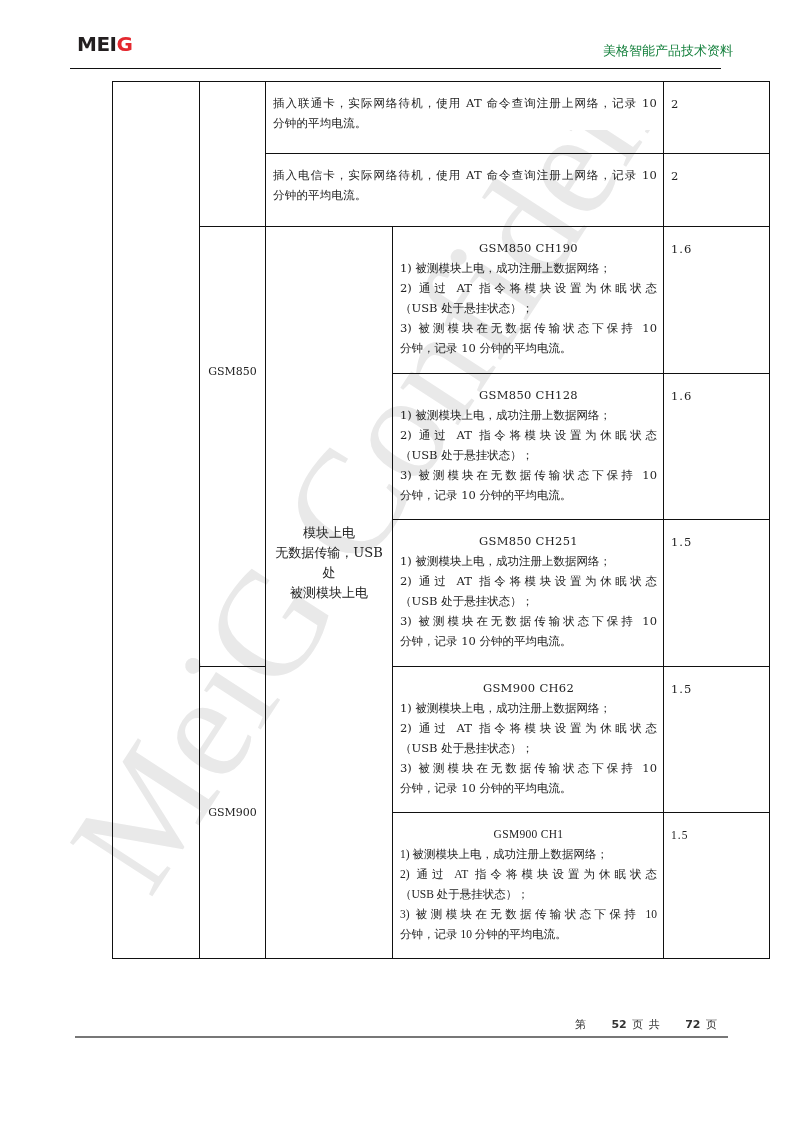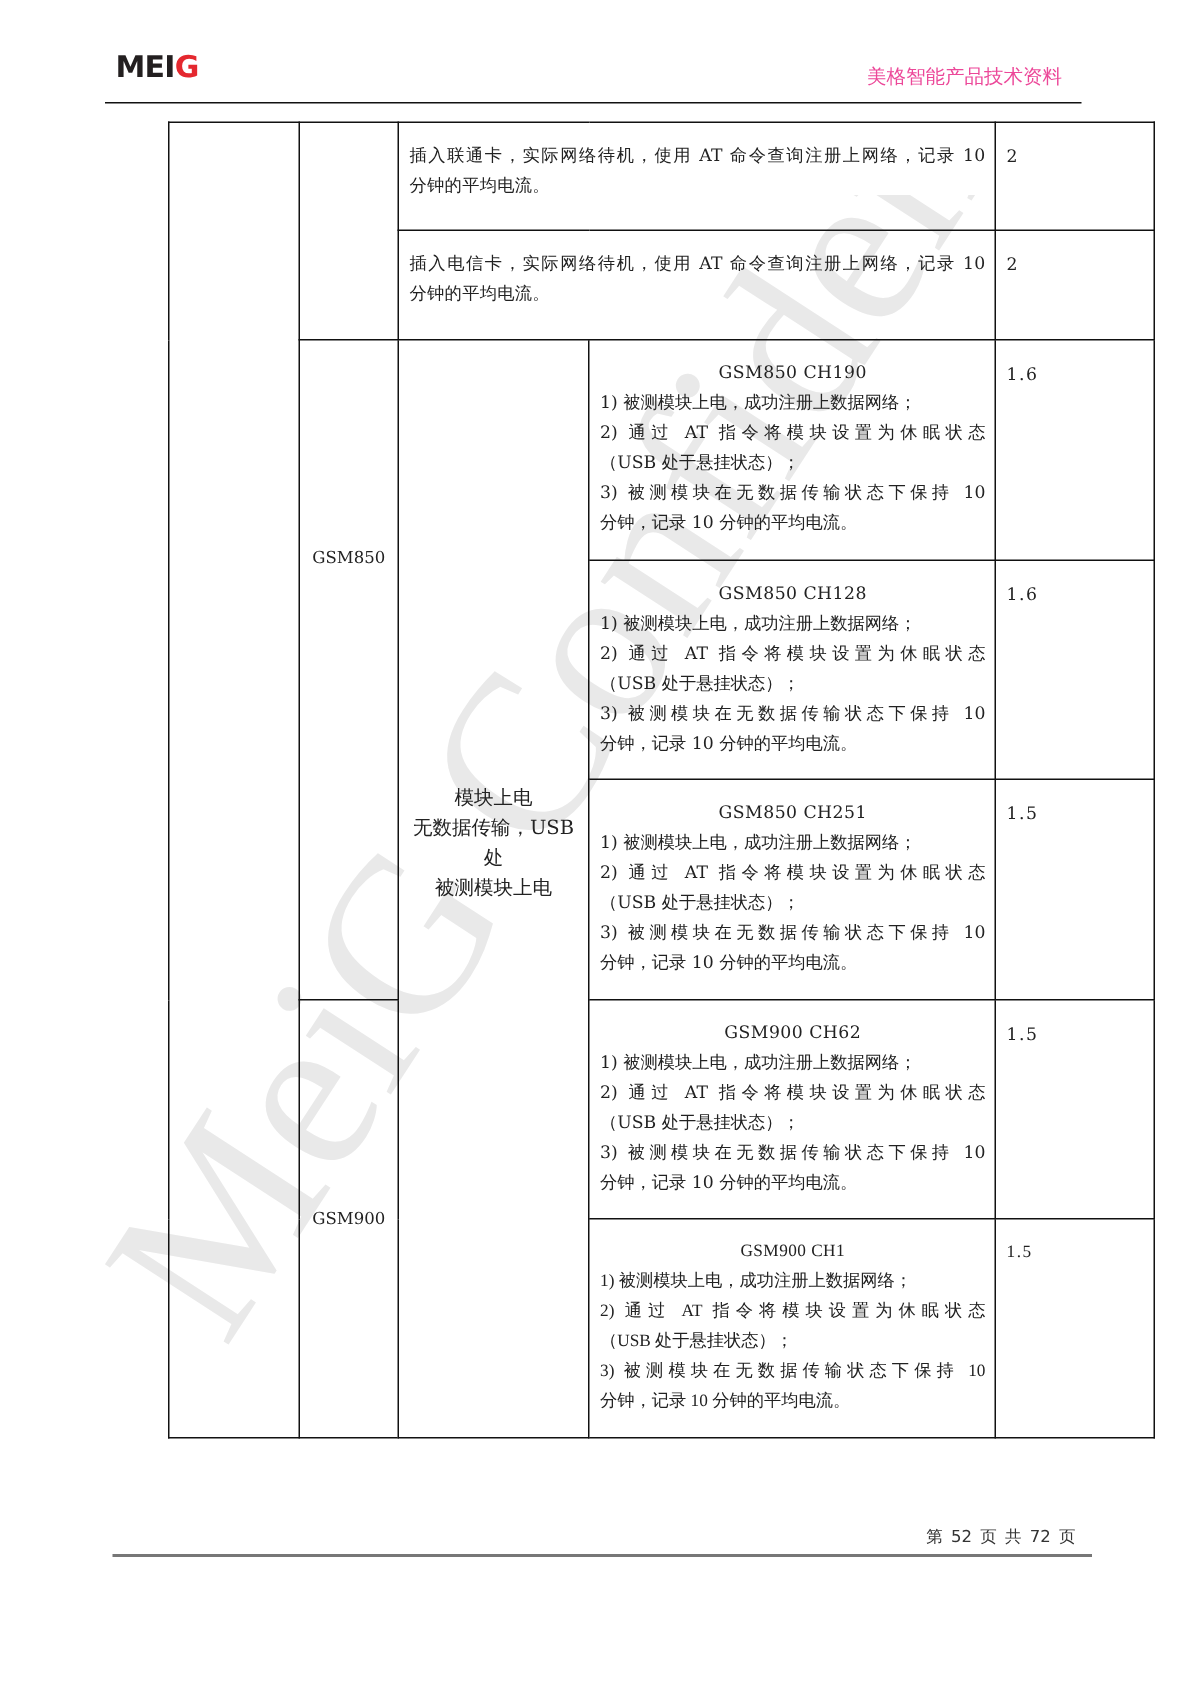--- a/index.html
+++ b/index.html
@@ -3,22 +3,22 @@
   <meta charset="utf-8">
   <style>
     html, body { margin: 0; padding: 0; background: #ffffff; }
     body { width: 793px; height: 1122px; position: relative; overflow: hidden;
            font-family: "DejaVu Serif", "Liberation Serif", serif; color: #222; }
 
     .logo { position: absolute; left: 77px; top: 30px; font-family: "DejaVu Sans", "Liberation Sans", sans-serif;
             font-size: 20px; font-weight: bold; letter-spacing: -0.5px; line-height: 28px; }
     .logo .meg { color: #231f20; }
     .logo .g { color: #e4282f; }
-    .header-title { position: absolute; right: 85px; top: 42px; font-family: "DejaVu Sans", "Liberation Sans", sans-serif;
-                    font-size: 13px; color: #ec4899; }
+    .header-title { position: absolute; right: 60px; top: 42px; font-family: "DejaVu Sans", "Liberation Sans", sans-serif;
+                    font-size: 13px; color: #15803d; }
     .header-rule { position: absolute; left: 70px; width: 651px; top: 68px; height: 0; border-top: 1.3px solid #111; }
 
     .watermark { position: absolute; left: 60px; top: 130px; width: 800px; height: 900px; pointer-events: none; }
 
     table.spec { position: absolute; left: 68px; top: 81px; border-collapse: collapse; table-layout: fixed;
                  font-size: 11.5px; line-height: 20px; margin-left: 44px; }
     table.spec td { border: 1.3px solid #111; vertical-align: top; padding: 0; }
     td.c1 { width: 86px; }
     td.c2 { width: 65px; text-align: center; vertical-align: middle !important; font-size: 11px; }
     td.c3 { width: 126px; text-align: center; vertical-align: middle !important; }
@@ -27,21 +27,21 @@
     td.wide { padding: 11px 6px 0 7px !important; letter-spacing: 0.2px; }
     .cell-inner { padding: 11px 6px 0 7px; }
     .val { padding: 12px 0 0 7px; font-size: 11.5px; letter-spacing: 1px; }
     .step { text-align: justify; text-align-last: left; }
     .step.justify-line { text-align-last: justify; }
     .ch { letter-spacing: 0.3px; text-align: center; }
     .mode-label { line-height: 20px; font-size: 13px; padding: 0 4px; }
 
     .footer-page { position: absolute; right: 76px; top: 1017px; font-family: "DejaVu Sans", "Liberation Sans", sans-serif;
                    font-size: 11px; color: #333; word-spacing: 2px; }
-    .footer-page b { font-weight: normal; }
+    .footer-page b { font-weight: bold; margin-left: 20px; }
     .footer-rule { position: absolute; left: 75px; width: 653px; top: 1036px; height: 2px; background: #777; }
   </style>
 </head>
 <body>
 
 <div class="logo"><span class="meg">MEI</span><span class="g">G</span></div>
 <div class="header-title">美格智能产品技术资料</div>
 <div class="header-rule"></div>
 
 <svg class="watermark" viewBox="0 0 800 900">

